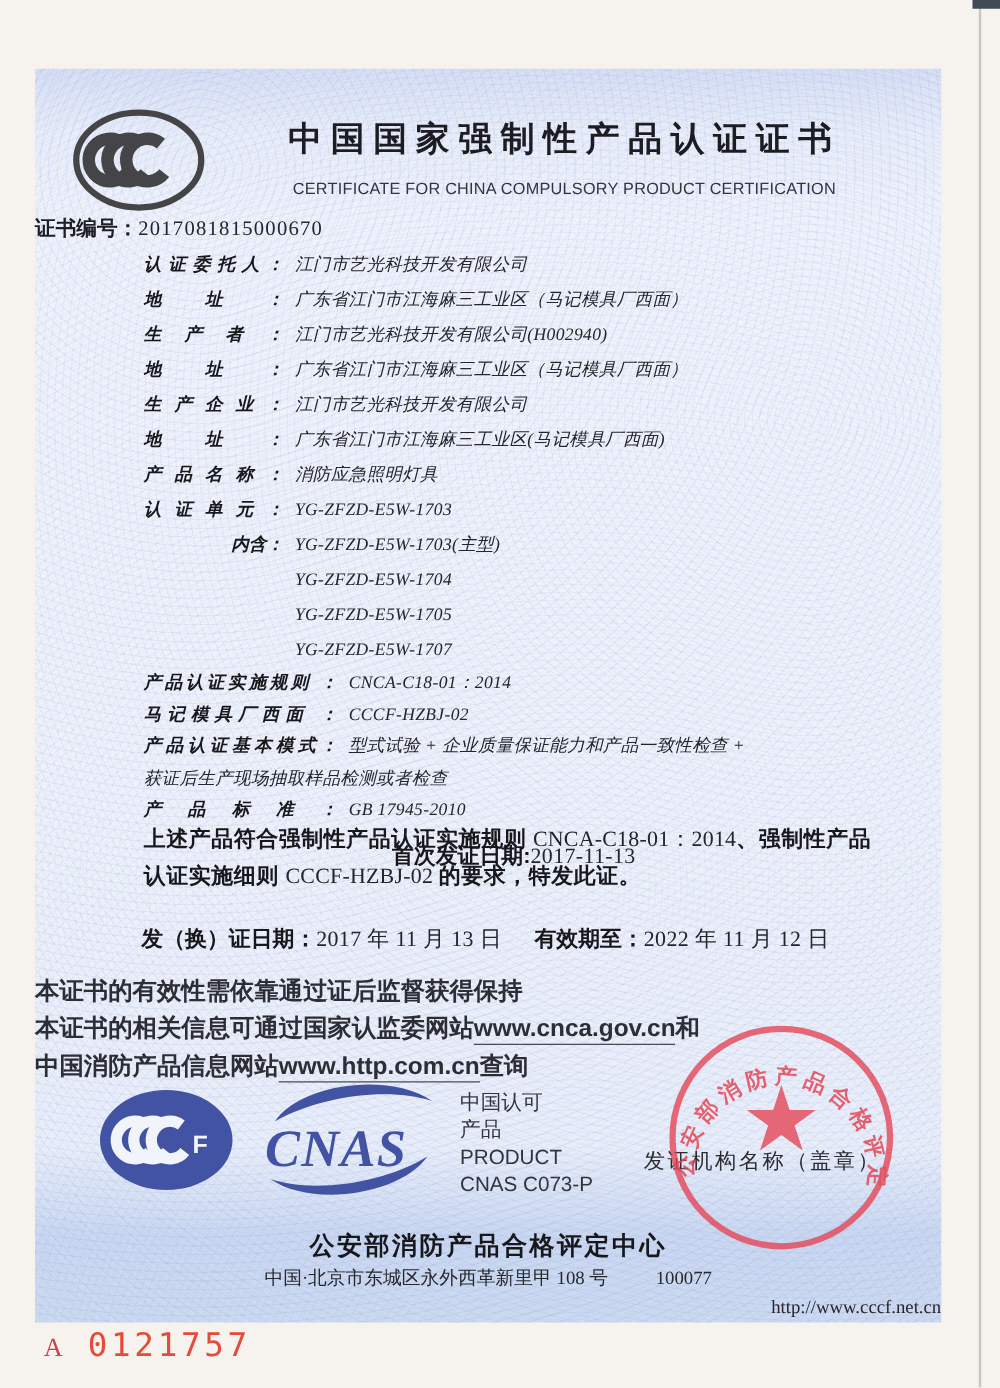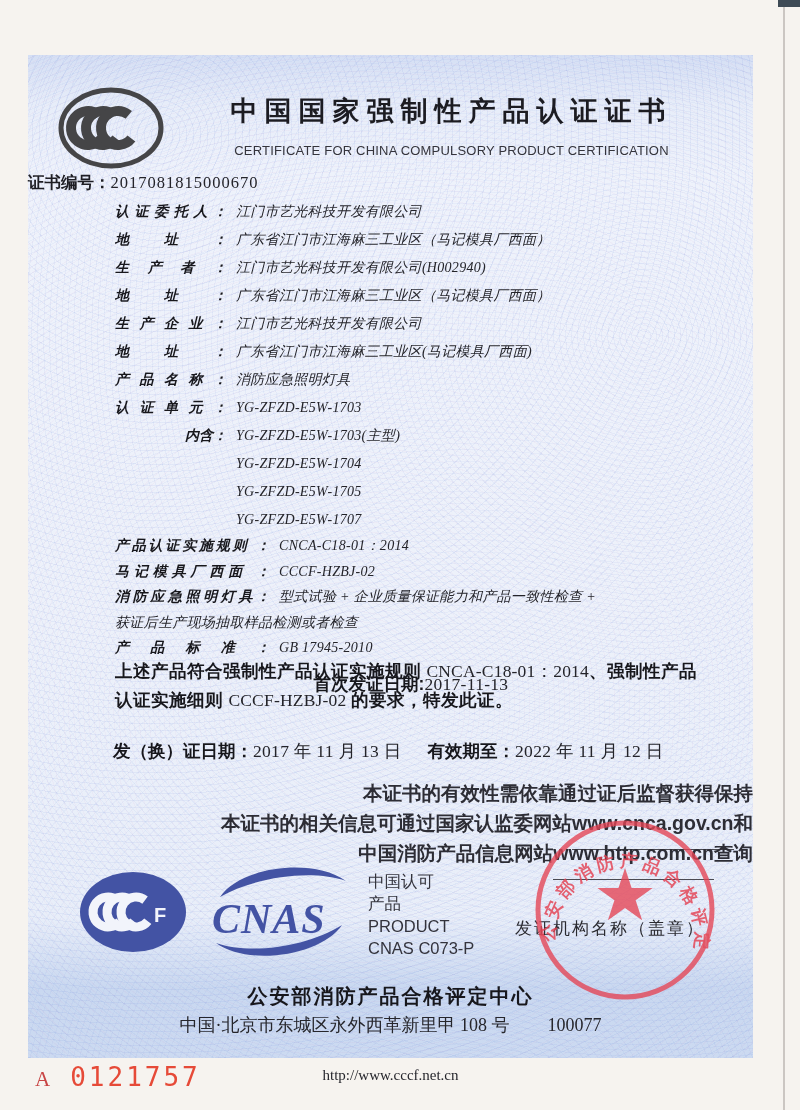--- a/index.html
+++ b/index.html
@@ -54,37 +54,37 @@
   .para .val { letter-spacing:.2px; }
 
   .firstissue { left:87px; top:617px; width:592px; text-align:center; font-size:17.5px; }
   .firstissue .lbl2 { font-weight:bold; }
   .dateline { left:85px; top:684px; width:620px; font-size:17.5px; white-space:nowrap; }
   .dateline .lbl2 { font-weight:bold; }
   .gap { display:inline-block; width:26px; }
 
   .lbl2 { font-weight:bold; color:#17171c; }
 
-  .notice { left:0; right:0; top:723px; text-align:right; font-size:19.5px; line-height:30px;
+  .notice { left:0; right:0; top:723px; text-align:left; font-size:19.5px; line-height:30px;
             font-weight:600; color:#2d2d35; }
-  .u { border-bottom:1.5px solid #4a4a52; padding-bottom:15px; }
+  .u { border-bottom:1.5px solid #4a4a52; padding-bottom:1px; }
 
   
   .cccf-logo { left:50px; top:815px; width:110px; height:85px; }
   .cnas-logo { left:172px; top:806px; width:162px; height:102px; }
   .acc-text { left:340px; top:816px; font-size:16.5px; line-height:22px; color:#33333c; }
   .acc-text .cnline { font-family:"Liberation Serif",serif; }
   .stamp-caption { left:487px; top:862px; font-size:17px; letter-spacing:2px;
                    font-family:"Liberation Serif",serif; color:#2a2a30; z-index:1; }
   .stamp { left:503px; top:763px; width:188px; height:188px; z-index:2; opacity:.92; }
 
   
   .f-org { left:0; right:0; top:928px; text-align:center; font-size:20px; font-weight:bold; letter-spacing:2px; color:#17171c; }
-  .f-addr { left:0; right:0; top:958px; text-align:center; font-size:18px; font-family:"Liberation Serif",serif; color:#26262c; }
-  .f-url { left:0; right:0; top:983px; text-align:center; font-size:15px; font-family:"Liberation Serif",serif; color:#26262c;margin-top:29px; }
+  .f-addr { left:0; right:0; top:958px; text-align:center; font-size:15px; font-family:"Liberation Serif",serif; color:#26262c; }
+  .f-url { left:0; right:0; top:983px; text-align:right; font-size:15px; font-family:"Liberation Serif",serif; color:#26262c; }
   .f-post { display:inline-block; margin-left:38px; }
 
   
   .serial { position:absolute; left:35px; top:1062px; height:30px; line-height:30px; white-space:nowrap; }
   .serial .pre { font-family:"Liberation Serif",serif; font-size:21px; color:#c84444; margin-right:20px; }
   .serial .num { font-family:"DejaVu Sans Mono",monospace; font-size:26px; letter-spacing:3px; color:#e64a38;text-align:right; }
 </style>
 </head>
 <body>
 
@@ -119,21 +119,21 @@
     <div class="row"><span class="lbl lblA">地址：</span><span class="val">广东省江门市江海麻三工业区(马记模具厂西面)</span></div>
     <div class="row"><span class="lbl lblA">产品名称：</span><span class="val">消防应急照明灯具</span></div>
     <div class="row"><span class="lbl lblA">认证单元：</span><span class="val">YG-ZFZD-E5W-1703</span></div>
     <div class="row"><span class="lbl lblA right">内含：</span><span class="val">YG-ZFZD-E5W-1703(主型)</span></div>
     <div class="row"><span class="lbl lblA right"></span><span class="val">YG-ZFZD-E5W-1704</span></div>
     <div class="row"><span class="lbl lblA right"></span><span class="val">YG-ZFZD-E5W-1705</span></div>
     <div class="row"><span class="lbl lblA right"></span><span class="val">YG-ZFZD-E5W-1707</span></div>
 
     <div class="row rowB"><span class="lbl lblB">产品认证实施规则 ：</span><span class="val">CNCA-C18-01：2014</span></div>
     <div class="row rowB"><span class="lbl lblB">马记模具厂西面 ：</span><span class="val">CCCF-HZBJ-02</span></div>
-    <div class="row rowB"><span class="lbl lblB">消防应急照明灯具：</span><span class="val">型式试验 + 企业质量保证能力和产品一致性检查 +</span></div>
+    <div class="row rowB"><span class="lbl lblB">产品认证基本模式：</span><span class="val">型式试验 + 企业质量保证能力和产品一致性检查 +</span></div>
     <div class="row rowB"><span class="val">获证后生产现场抽取样品检测或者检查</span></div>
     <div class="row rowB"><span class="lbl lblB">产品标准：</span><span class="val">GB 17945-2010</span></div>
   </div>
 
   <div class="abs para"><b>上述产品符合强制性产品认证实施规则 </b><span class="val">CNCA-C18-01：2014</span><b>、强制性产品认证实施细则 </b><span class="val">CCCF-HZBJ-02 </span><b>的要求，特发此证。</b></div>
 
   <div class="abs firstissue">
     <span class="lbl2">首次发证日期:</span><span class="val">2017-11-13</span>
   </div>
   <div class="abs dateline">

